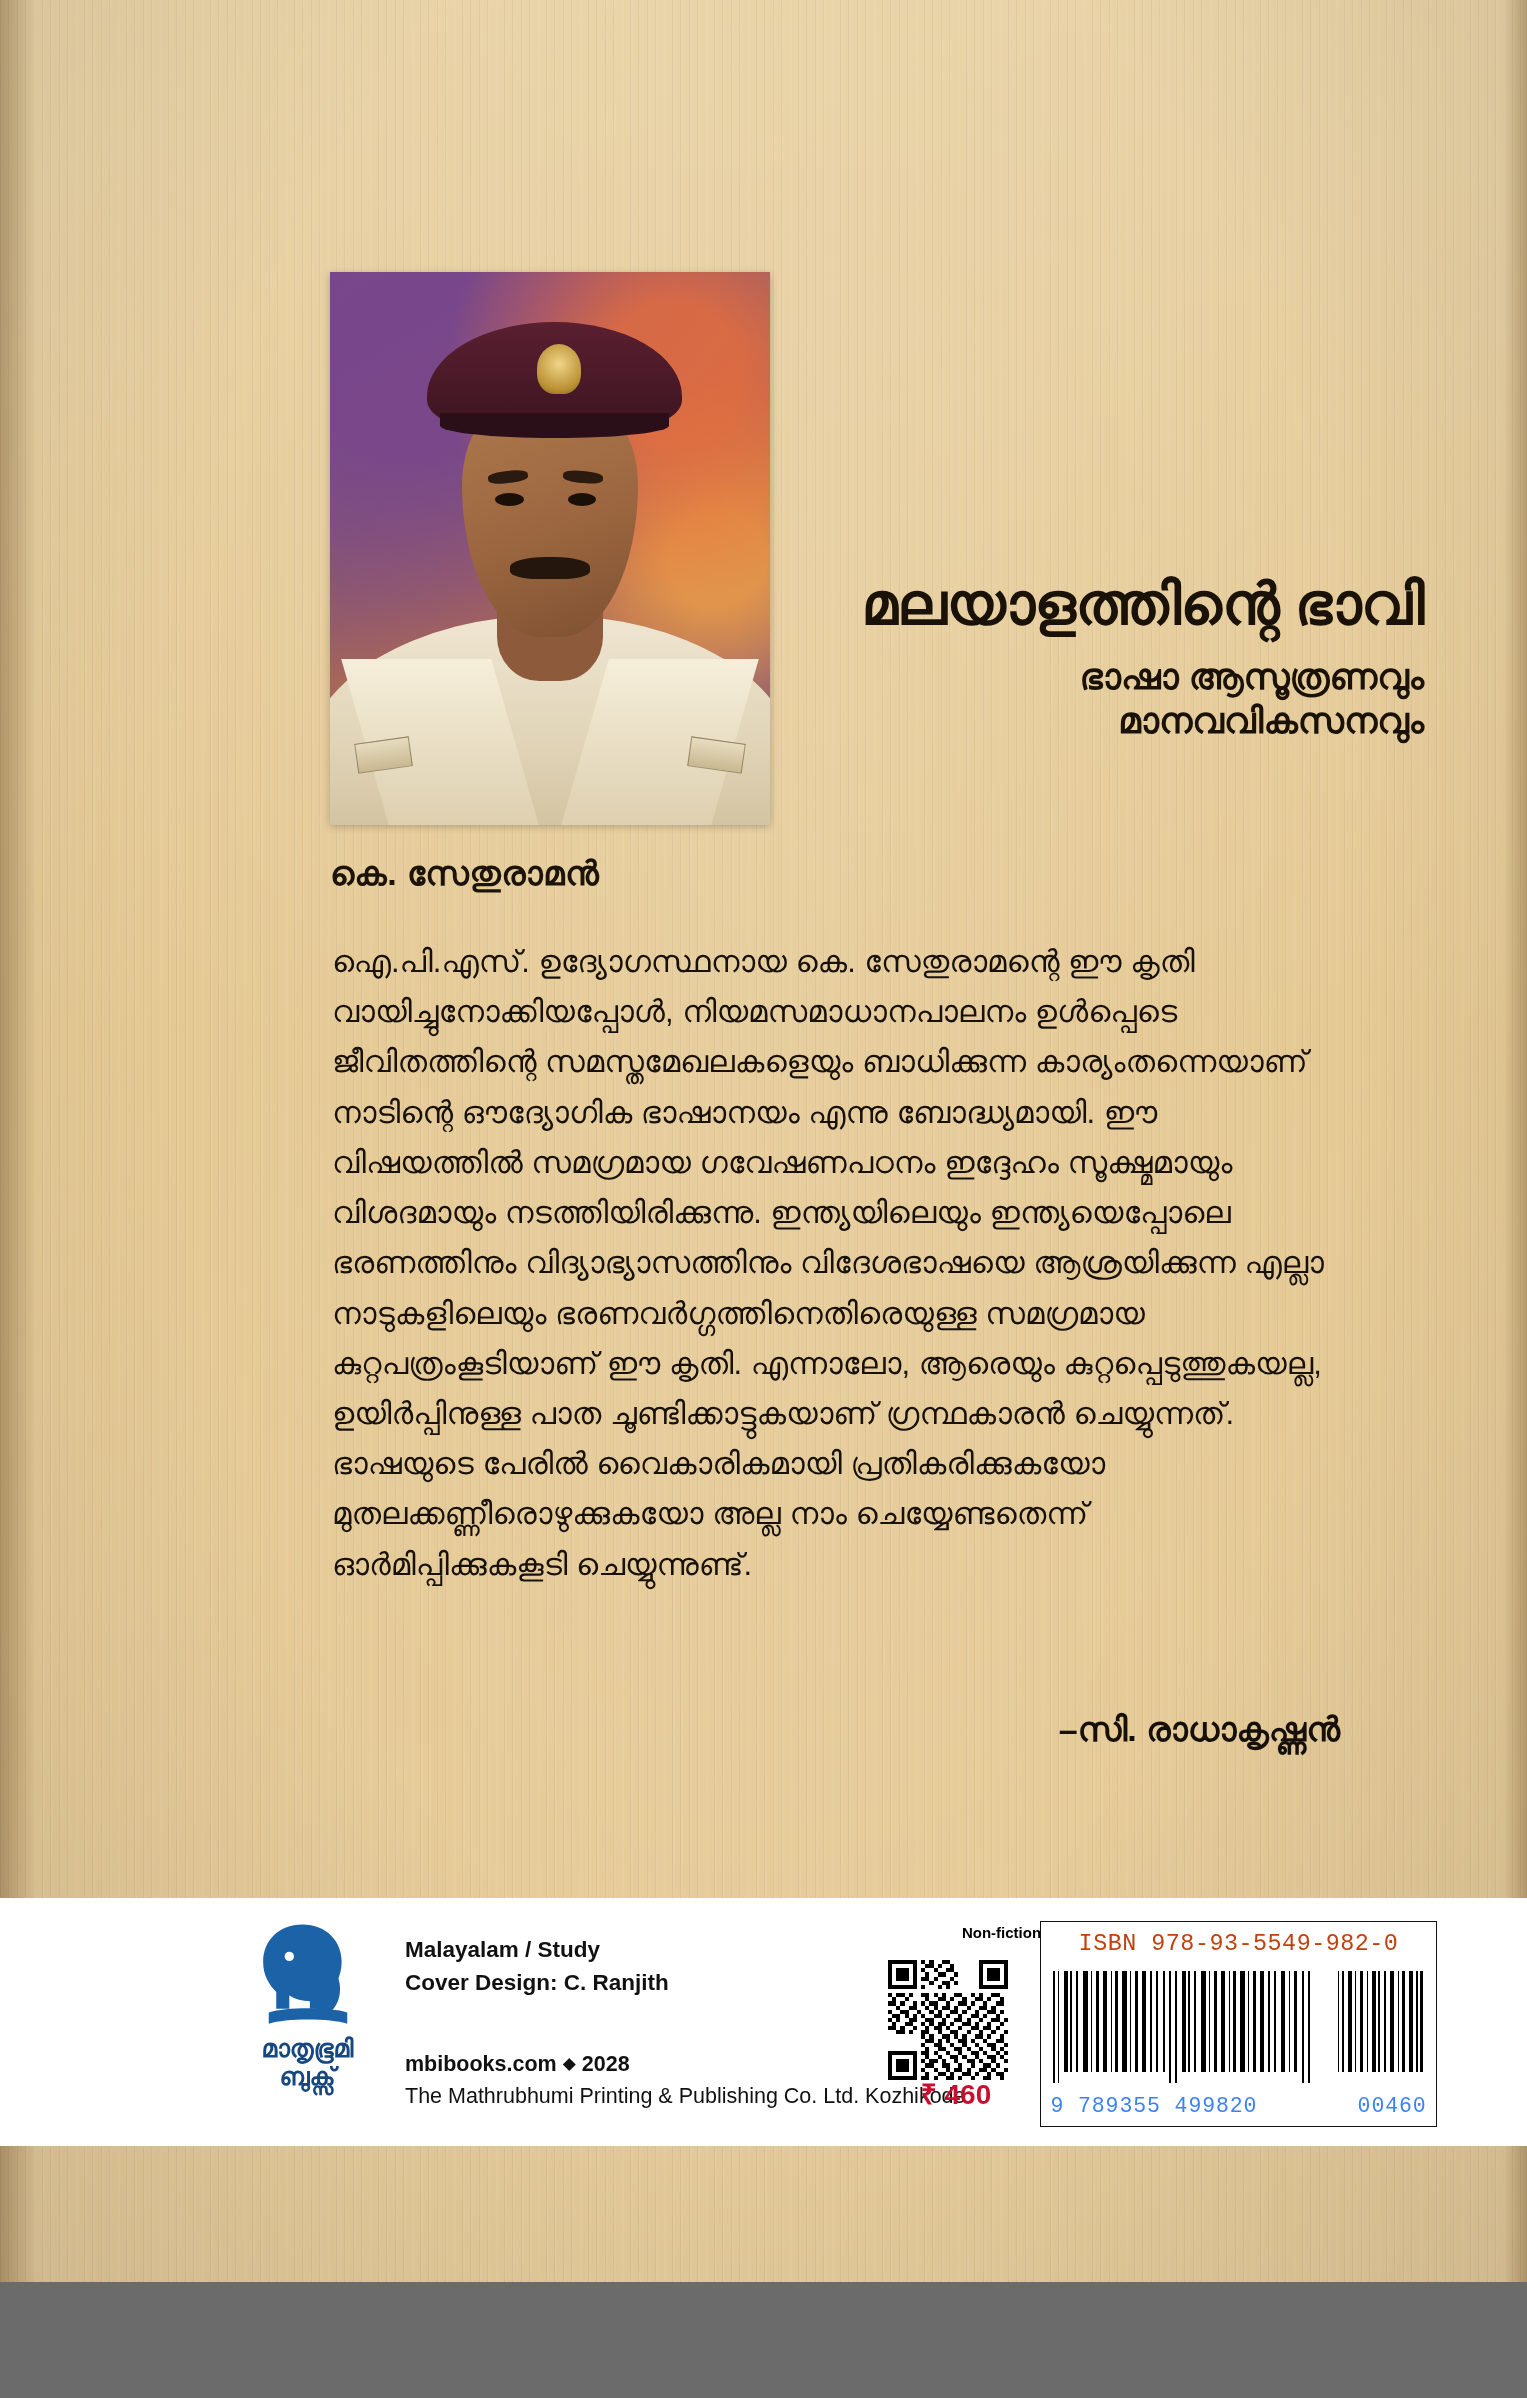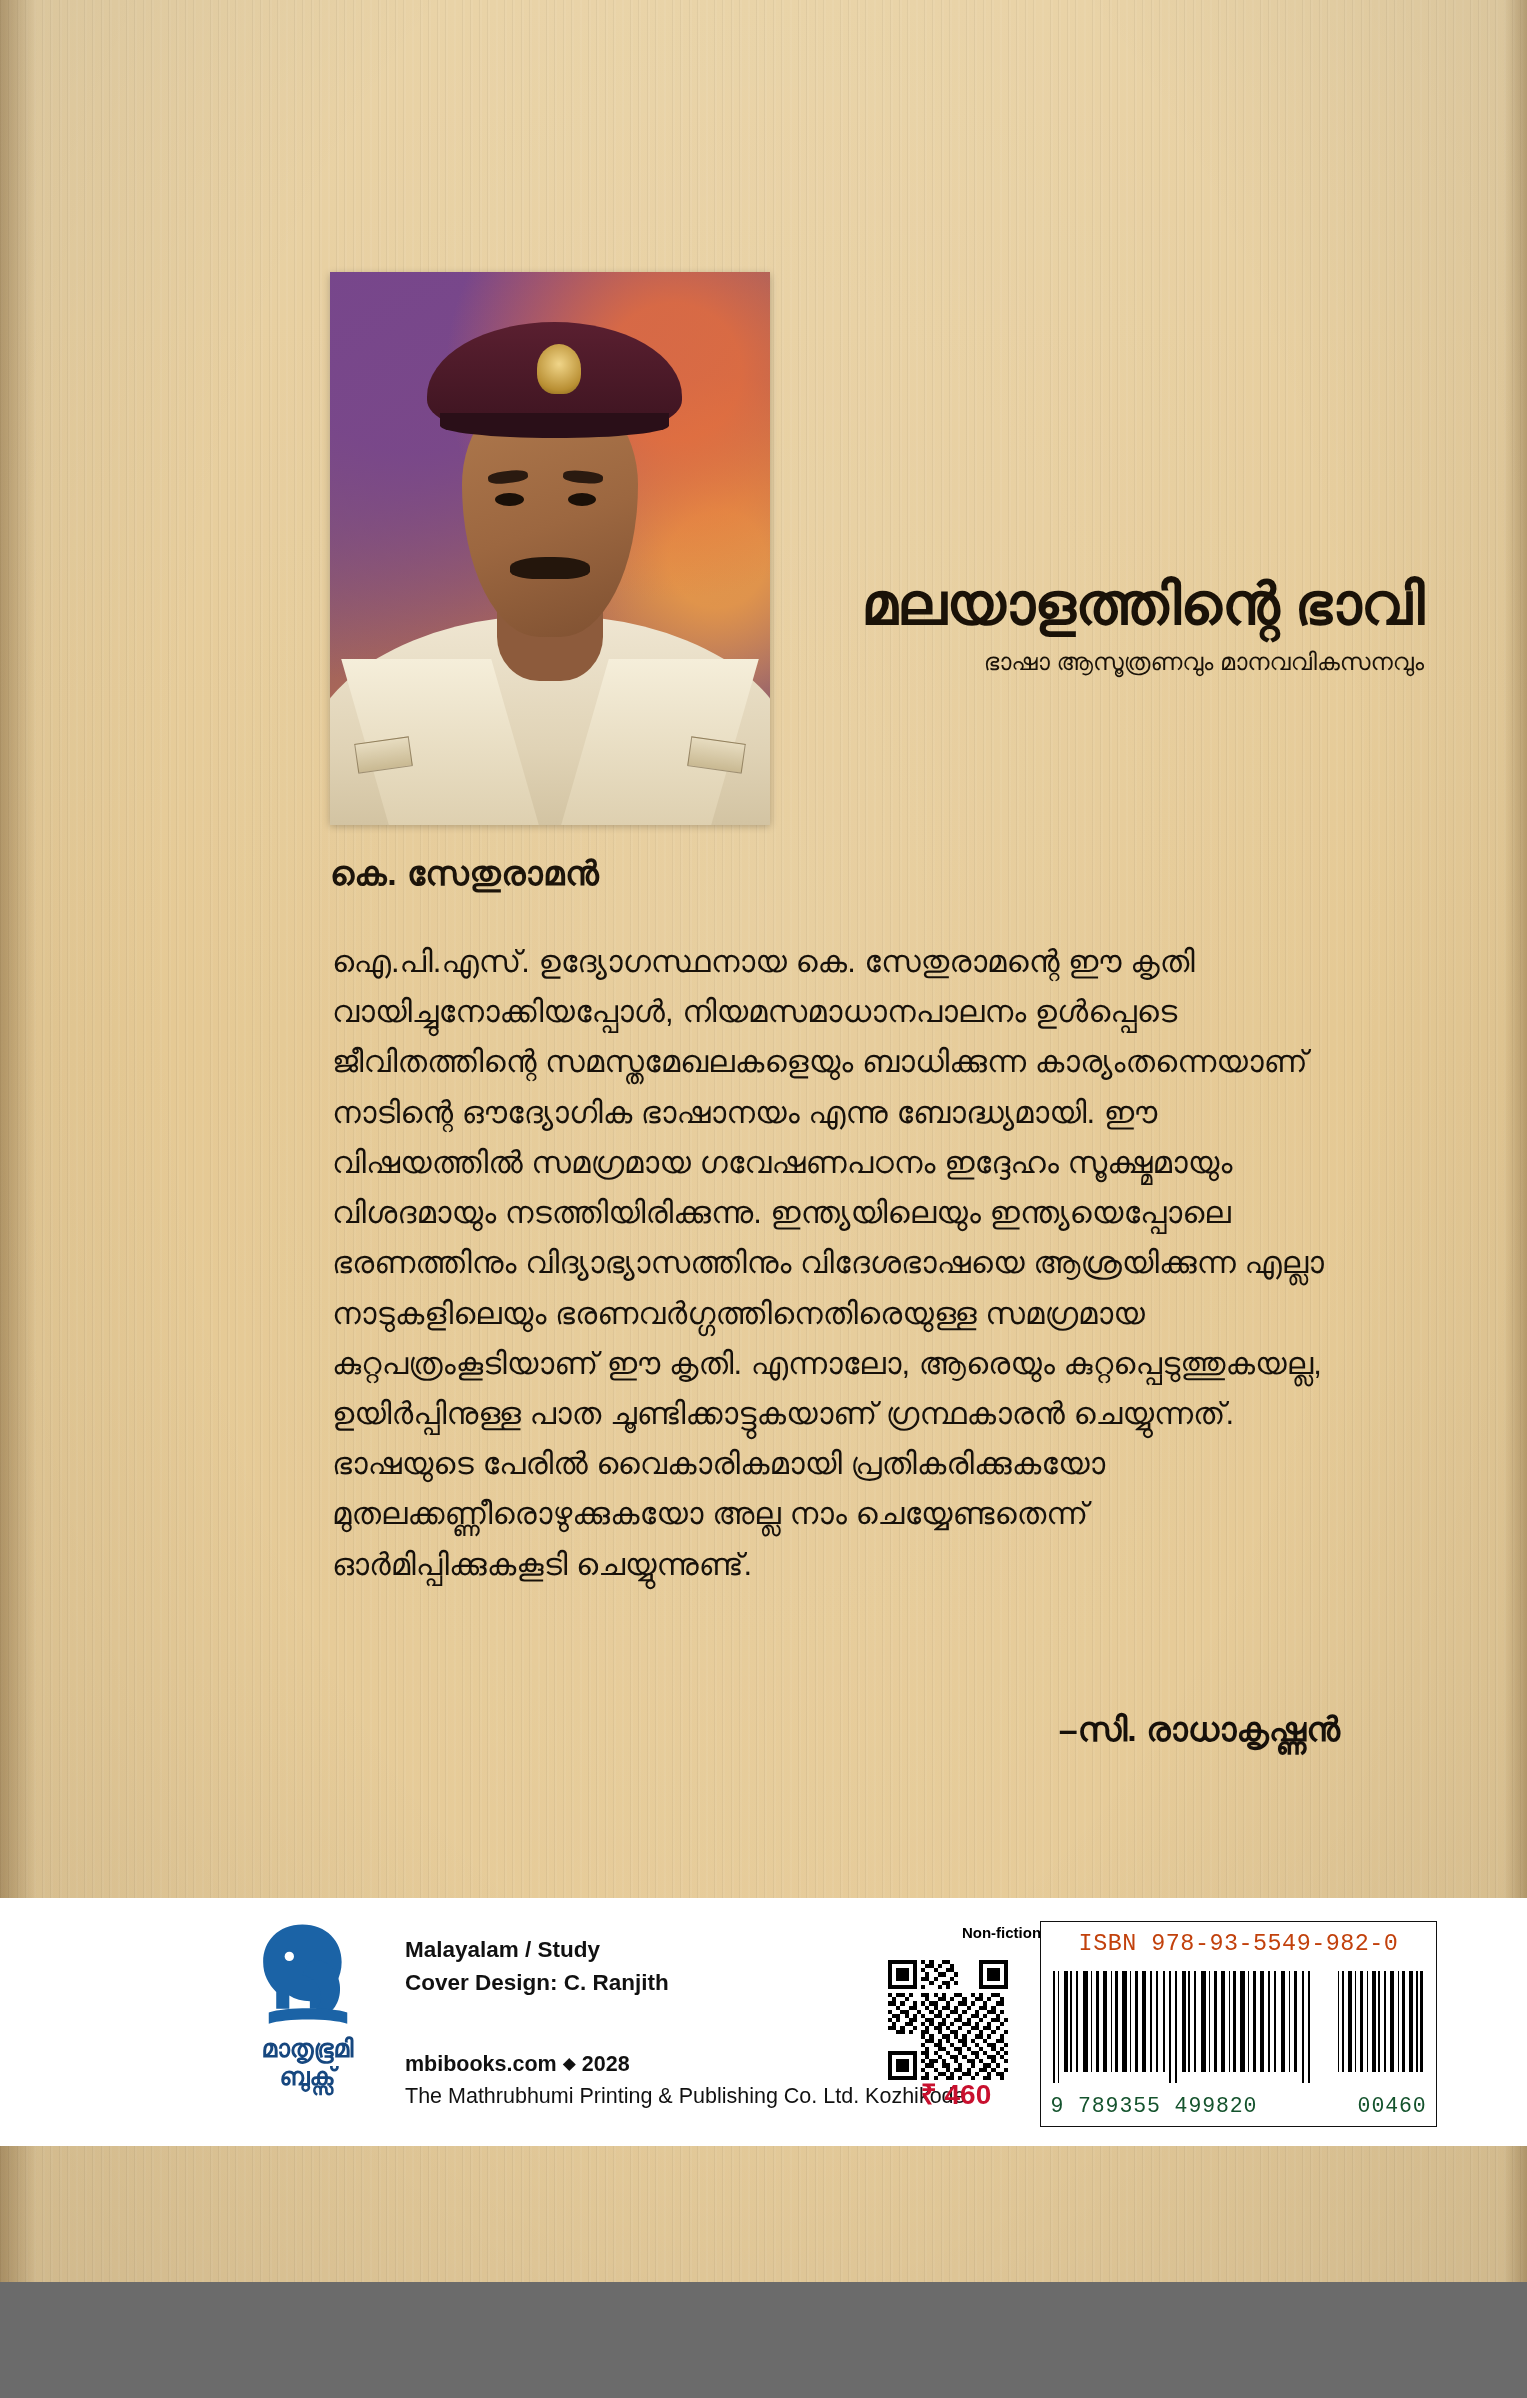--- a/index.html
+++ b/index.html
@@ -187,24 +187,24 @@
     text-align: right;
     color: #1a1208;
   }
   .title-main {
     font-size: 58px;
     line-height: 1.12;
     font-weight: 700;
     letter-spacing: -0.5px;
   }
   .title-sub {
-    margin-top: 10px;
-    font-size: 24px;
+    margin-top: 18px;
+    font-size: 36px;
     line-height: 1.22;
-    font-weight: 400;
+    font-weight: 700;
   }
   .author {
     position: absolute;
     left: 330px;
     top: 854px;
     font-size: 34px;
     font-weight: 700;
     color: #1c140a;
     letter-spacing: 0.5px;
   }
@@ -343,21 +343,21 @@
   .bars.small { flex: 0 0 92px; }
   .isbn-digits {
     position: absolute;
     left: 9.4px;
     right: 9.4px;
     bottom: 7.5px;
     display: flex;
     justify-content: space-between;
     font-family: "Liberation Mono", monospace;
     font-size: 21.5px;
-    color: #14532d;
+    color: #3b82f6;
   }
   .isbn-digits span { letter-spacing: 0.9px; }
 </style>
 </head>
 <body>
 
 <div class="page">
   <div class="texture"></div>
   <div class="vignette"></div>
   <div class="edge-left"></div>

